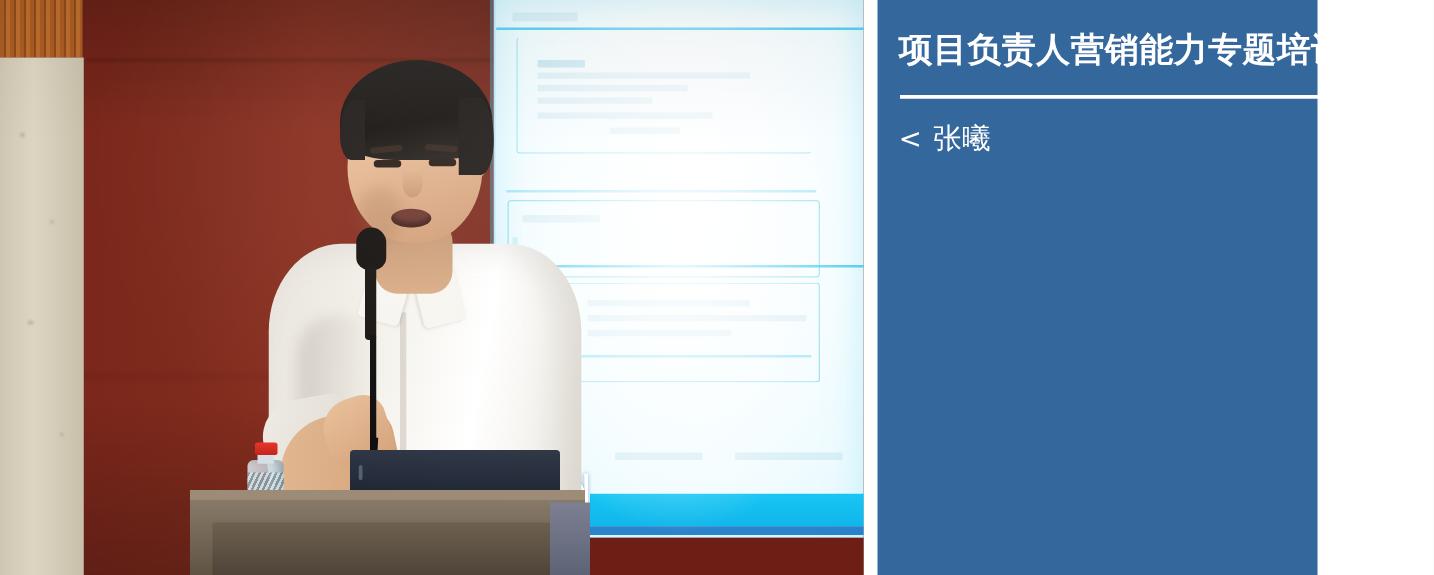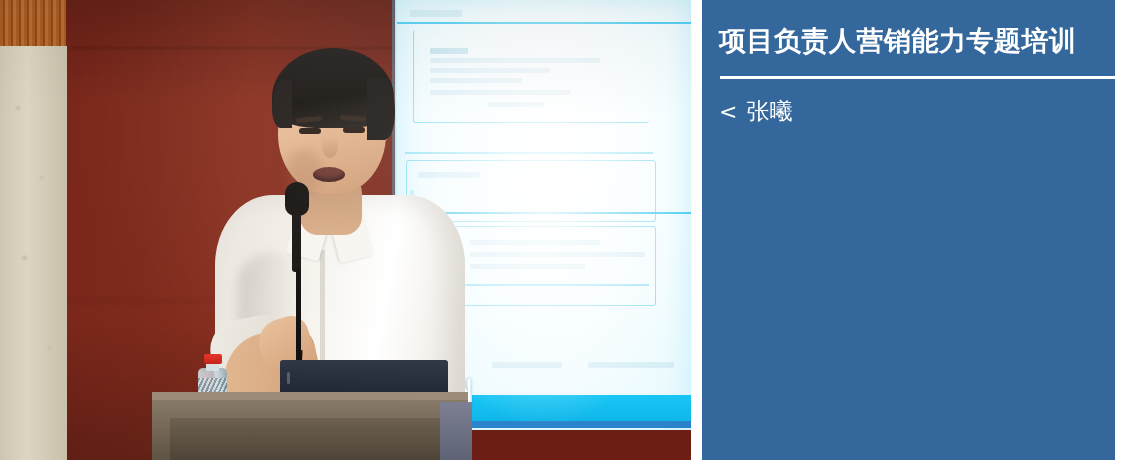--- a/index.html
+++ b/index.html
@@ -427,21 +427,21 @@
     background: radial-gradient(ellipse at 62% 30%, rgba(255,255,255,0.10) 0%, rgba(0,0,0,0.0) 60%),
                 linear-gradient(180deg, rgba(0,0,0,0.04) 0%, rgba(0,0,0,0.0) 25%);
     pointer-events: none;
   }
 
   
   .info-panel {
     position: absolute;
     left: 702px;
     top: 0;
-    width: 413px;
+    width: 352px;
     height: 460px;
     background: #34679b;
   }
   .info-title {
     position: absolute;
     left: 17px;
     top: 24px;
     width: 410px;
     color: #ffffff;
     font-size: 27px;

